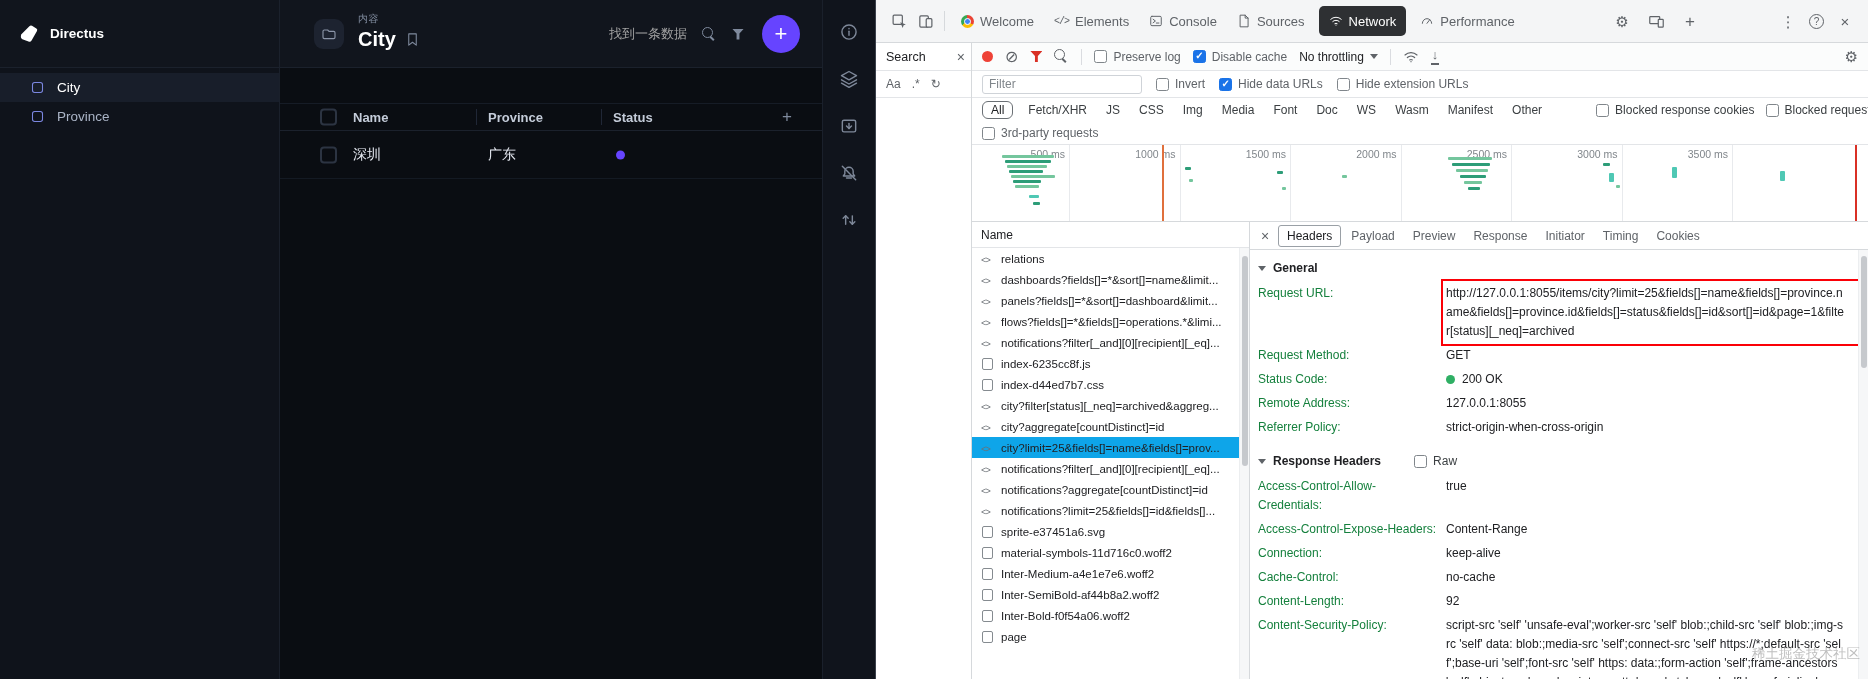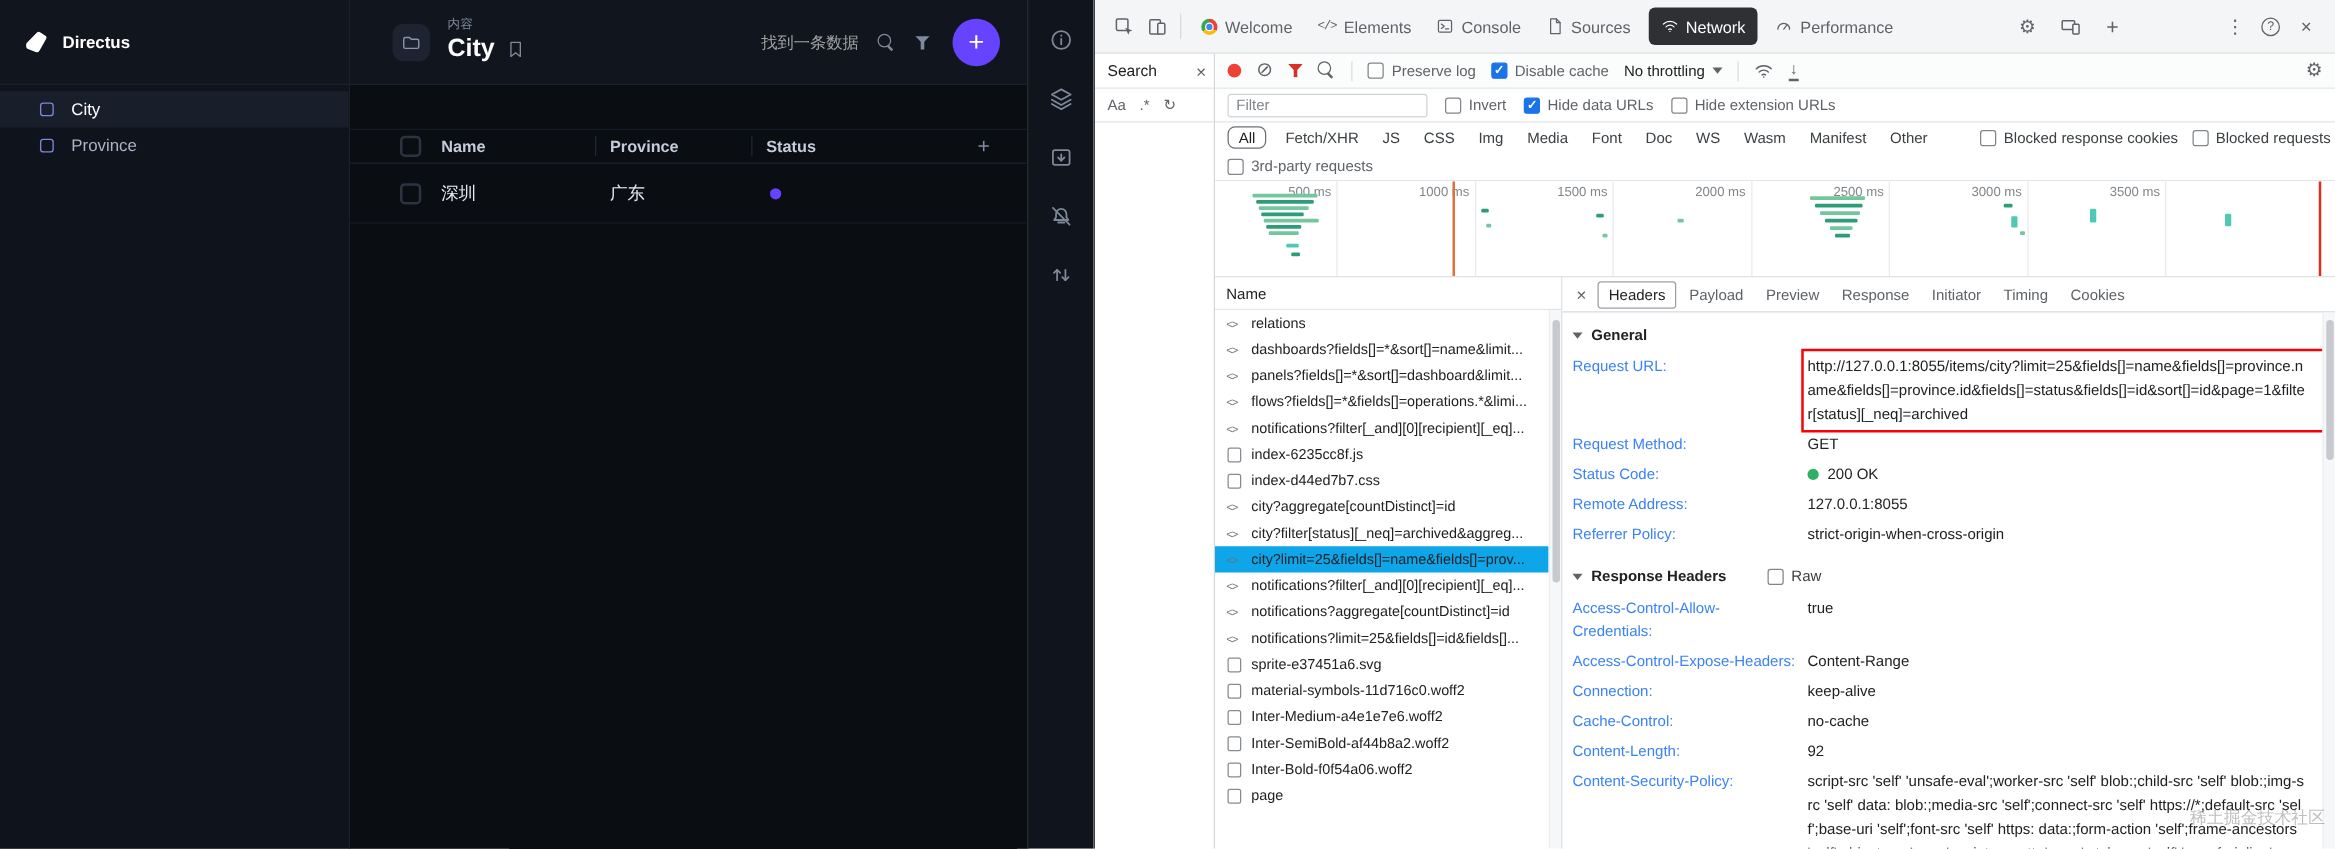--- a/index.html
+++ b/index.html
@@ -112,21 +112,21 @@
   .details{flex:1;position:relative;min-width:0;background:#fff}
   .det-tabs{height:28px;border-bottom:1px solid #d6d9dc;display:flex;align-items:center;gap:2px;padding-left:4px;color:#5f6368}
   .det-x{width:22px;text-align:center;font-size:14px;cursor:pointer}
   .det-tab{padding:3px 8px;cursor:pointer;white-space:nowrap}
   .det-tab.active{color:#202124;border:1px solid #9aa0a6;border-radius:3px;background:#fff}
   .det-body{position:absolute;top:28px;left:0;right:10px;bottom:0;overflow:hidden;padding-top:4px}
   .sec-head{display:flex;align-items:center;gap:7px;padding:7px 0 6px 8px;font-weight:700;color:#202124}
   .tri{width:0;height:0;border:4px solid transparent;border-top:5px solid #5f6368;margin-top:4px}
   .raw-cb{display:flex;align-items:center;gap:6px;font-weight:400;color:#3c4043;margin-left:26px}
   .kv{display:flex;padding:2.5px 0 2.5px 8px;line-height:19px}
-  .kv-label{width:188px;flex:none;color:#3b82f6;padding-right:8px}
+  .kv-label{width:188px;flex:none;color:#15803d;padding-right:8px}
   .kv-value{flex:1;color:#202124;word-break:break-all;padding-right:12px;position:relative}
   .kv-dot{display:none;width:9px;height:9px;border-radius:50%;margin-right:7px;vertical-align:-1px}
   .red-annotation{outline:2.5px solid #fb0007;outline-offset:3px}
   .det-scroll{position:absolute;right:0;top:28px;bottom:0;width:10px;background:#f6f7f8;border-left:1px solid #eceef0}
   .det-thumb{position:absolute;left:2px;top:6px;width:6px;height:112px;background:#c6c9cd;border-radius:3px}
   .gen-gap{height:8px}
 
   #watermark{position:absolute;right:8px;bottom:16px;font-size:13.5px;color:rgba(110,110,110,.45);z-index:50;pointer-events:none}
 </style>
 </head>
@@ -371,21 +371,21 @@
             <span class="chip">Img</span>
             <span class="chip">Media</span>
             <span class="chip">Font</span>
             <span class="chip">Doc</span>
             <span class="chip">WS</span>
             <span class="chip">Wasm</span>
             <span class="chip">Manifest</span>
             <span class="chip">Other</span>
           </span>
         <span class="chips-div"></span>
-        <label class="cbrow" style="margin-left:16px">
+        <label class="cbrow" style="margin-left:28px">
           <span class="cb"></span>
           <span>Blocked response cookies</span>
         </label>
         <label class="cbrow">
           <span class="cb"></span>
           <span>Blocked requests</span>
         </label>
       </div>
 
       <div class="nt-3prow">
@@ -469,25 +469,25 @@
               <div class="req-row t-js">
     <span class="req-icon"></span>
     <span class="req-name">index-6235cc8f.js</span>
   </div>
               <div class="req-row t-css">
     <span class="req-icon"></span>
     <span class="req-name">index-d44ed7b7.css</span>
   </div>
               <div class="req-row t-xhr">
     <span class="req-icon"></span>
+    <span class="req-name">city?filter[status][_neq]=archived&amp;aggreg...</span>
+  </div>
+              <div class="req-row t-xhr">
+    <span class="req-icon"></span>
     <span class="req-name">city?aggregate[countDistinct]=id</span>
-  </div>
-              <div class="req-row t-xhr">
-    <span class="req-icon"></span>
-    <span class="req-name">city?filter[status][_neq]=archived&amp;aggreg...</span>
   </div>
               <div class="req-row selected t-xhr">
     <span class="req-icon"></span>
     <span class="req-name">city?limit=25&amp;fields[]=name&amp;fields[]=prov...</span>
   </div>
               <div class="req-row t-xhr">
     <span class="req-icon"></span>
     <span class="req-name">notifications?filter[_and][0][recipient][_eq]...</span>
   </div>
               <div class="req-row t-xhr">

